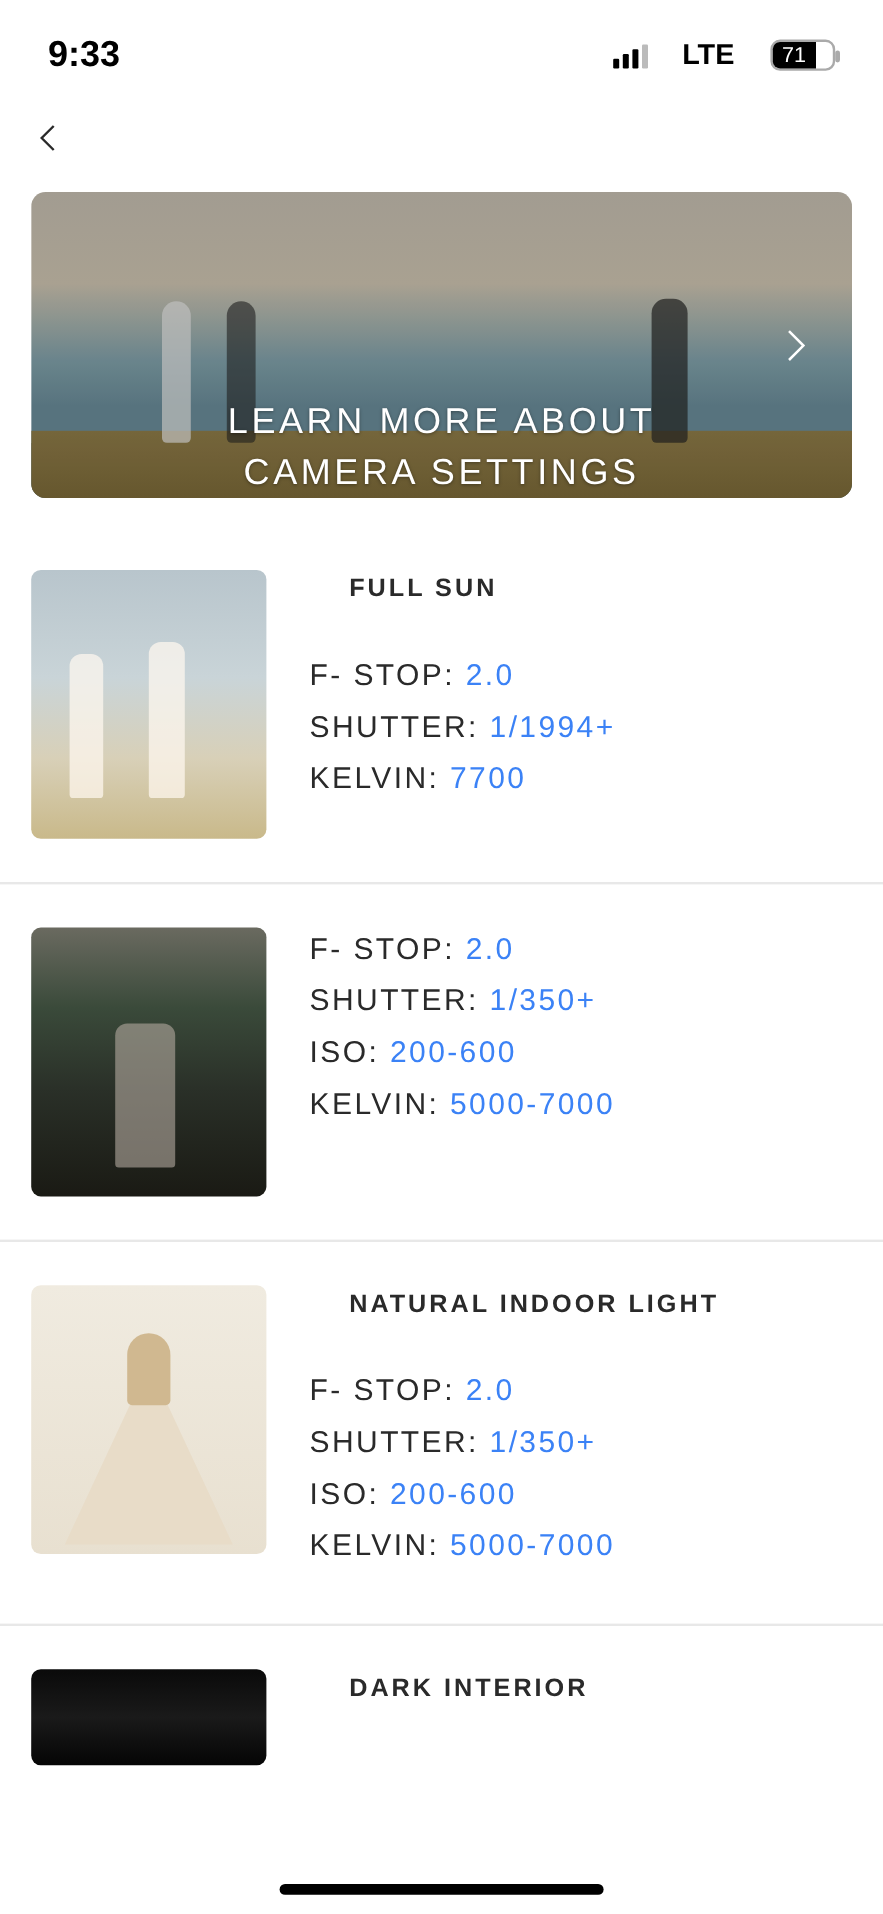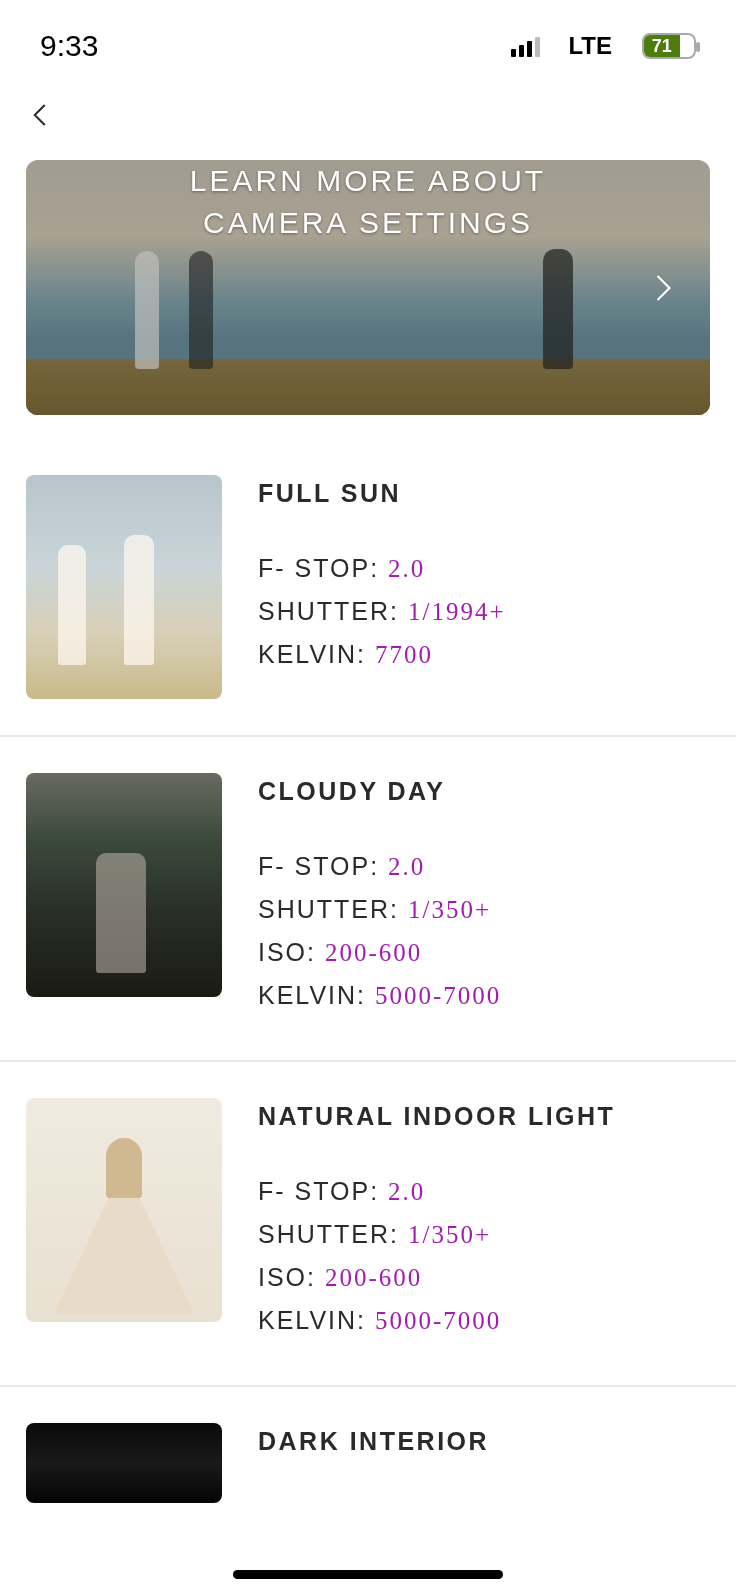--- a/index.html
+++ b/index.html
@@ -13,21 +13,21 @@
   }
   .status-bar {
     display: flex;
     justify-content: space-between;
     align-items: center;
     padding: 22px 40px 10px 40px;
     height: 80px;
   }
   .status-time {
     font-size: 30px;
-    font-weight: 400;
+    font-weight: 700;
     color: #000;
   }
   .status-right {
     display: flex;
     align-items: center;
     gap: 24px;
   }
   .signal-bars {
     display: flex;
     align-items: flex-end;
@@ -61,28 +61,28 @@
     content:'';
     position:absolute;
     right:-6px; top:7px;
     width:4px; height:10px;
     background:#aaa;
     border-radius:2px;
   }
   .battery-fill {
     height:100%;
     width:71%;
-    background:#4d7c0f;
+    background:#000000;
     border-radius:6px 0 0 6px;
     display:flex;
     align-items:center;
     justify-content:center;
     color:#fff;
     font-size:18px;
-    font-weight:700;
+    font-weight:400;
   }
 
   .header {
     display:flex;
     align-items:center;
     padding: 20px 26px 30px 26px;
     position: relative;
   }
   .back-chevron {
     width: 30px; height: 30px;
@@ -100,21 +100,21 @@
   }
 
   .hero {
     margin: 0 26px 60px 26px;
     height: 255px;
     border-radius: 12px;
     position: relative;
     overflow: hidden;
     display:flex;
     flex-direction:column;
-    justify-content:flex-start;
+    justify-content:flex-end;
     align-items:center;
   }
   .hero-bg {
     position:absolute; inset:0;
     background:
       linear-gradient(180deg, #a9a398 0%, #b0a898 30%, #6e8a93 55%, #5a7884 70%) ,
       linear-gradient(0deg, #6e5e3a 0%, #6e5e3a 18%, transparent 18%);
   }
   .hero-bg::after{
     content:'';
@@ -189,35 +189,36 @@
     border-right:70px solid transparent;
     border-bottom:150px solid #e8dcc8;
   }
   .thumb.indoor .torso {
     position:absolute; left:50%; top:40px; transform:translateX(-50%);
     width:36px; height:60px; background:#d0b890; border-radius:18px 18px 4px 4px;
   }
 
   .entry-content { flex:1; padding-top:4px; }
   .entry-title {
-    font-size:25px;
+    font-size:21px;
     font-weight:600;
     letter-spacing:2.5px;
     color:#2a2a2a;
     margin-bottom:46px;
+    margin-left:33px;
   }
   .entry.last .entry-title { margin-bottom:0; }
   .spec {
     font-size:25px;
     letter-spacing:2px;
     color:#2a2a2a;
     margin-bottom:14px;
   }
   .spec-label { font-weight:400; }
-  .spec-value { color:#a21caf;font-family:Liberation Serif, serif; }
+  .spec-value { color:#3b82f6; }
 
   .home-indicator {
     position:absolute;
     bottom:16px; left:50%;
     transform:translateX(-50%);
     width:270px; height:9px;
     background:#000;
     border-radius:5px;
   }
 </style>
@@ -278,21 +279,20 @@
     <div class="spec"><span class="spec-label">SHUTTER: </span><span class="spec-value">1/1994+</span></div>
     <div class="spec"><span class="spec-label">KELVIN: </span><span class="spec-value">7700</span></div>
   </div>
 </div>
 
 <div class="entry">
   <div class="thumb cloudy">
     <div class="fig a"></div>
   </div>
   <div class="entry-content">
-    <div class="entry-title">CLOUDY DAY</div>
     <div class="spec"><span class="spec-label">F- STOP: </span><span class="spec-value">2.0</span></div>
     <div class="spec"><span class="spec-label">SHUTTER: </span><span class="spec-value">1/350+</span></div>
     <div class="spec"><span class="spec-label">ISO: </span><span class="spec-value">200-600</span></div>
     <div class="spec"><span class="spec-label">KELVIN: </span><span class="spec-value">5000-7000</span></div>
   </div>
 </div>
 
 <div class="entry">
   <div class="thumb indoor">
     <div class="dress"></div>

